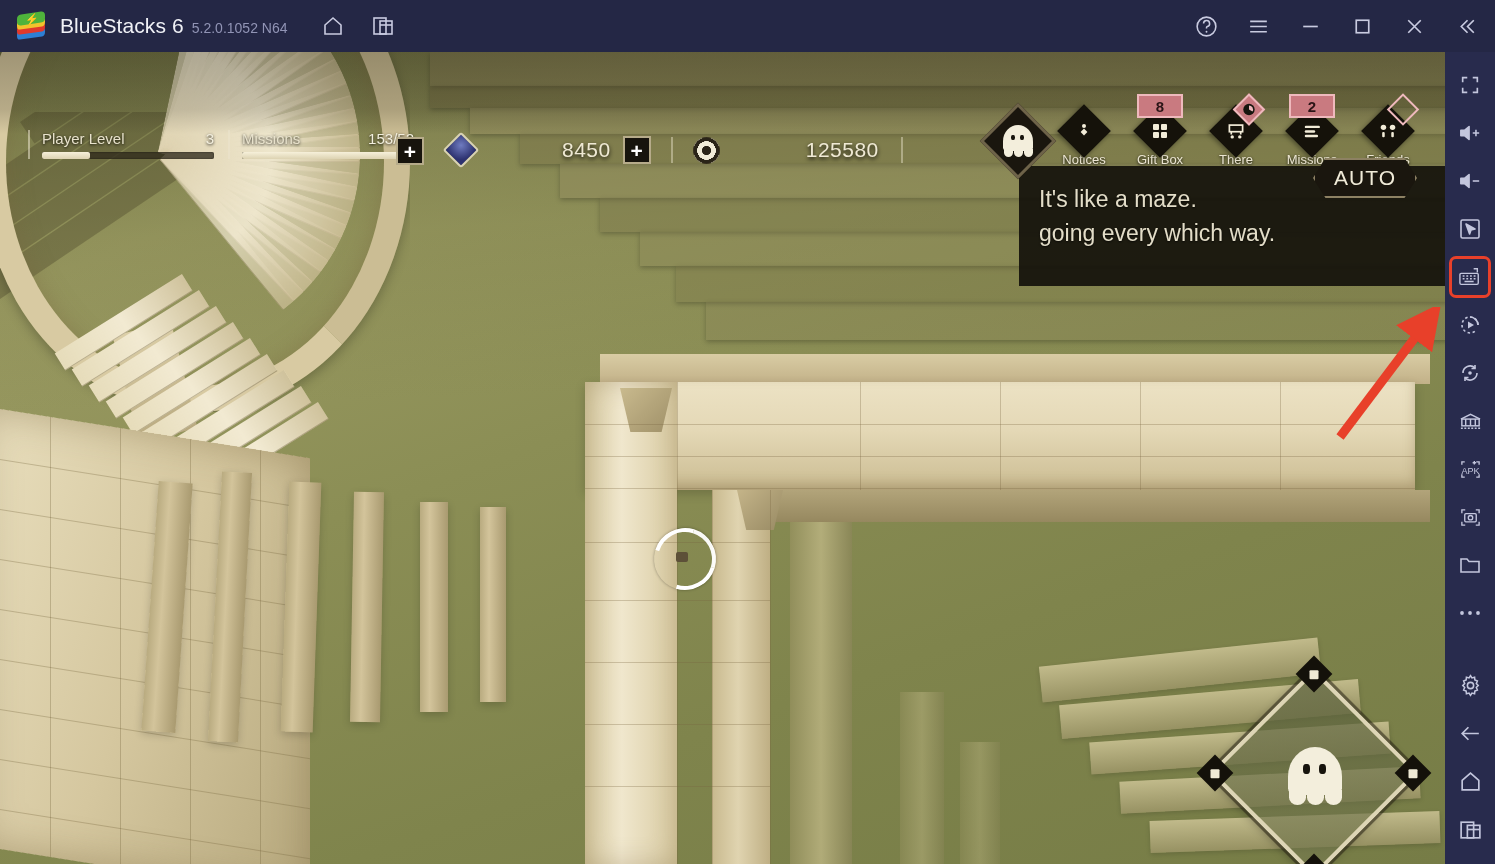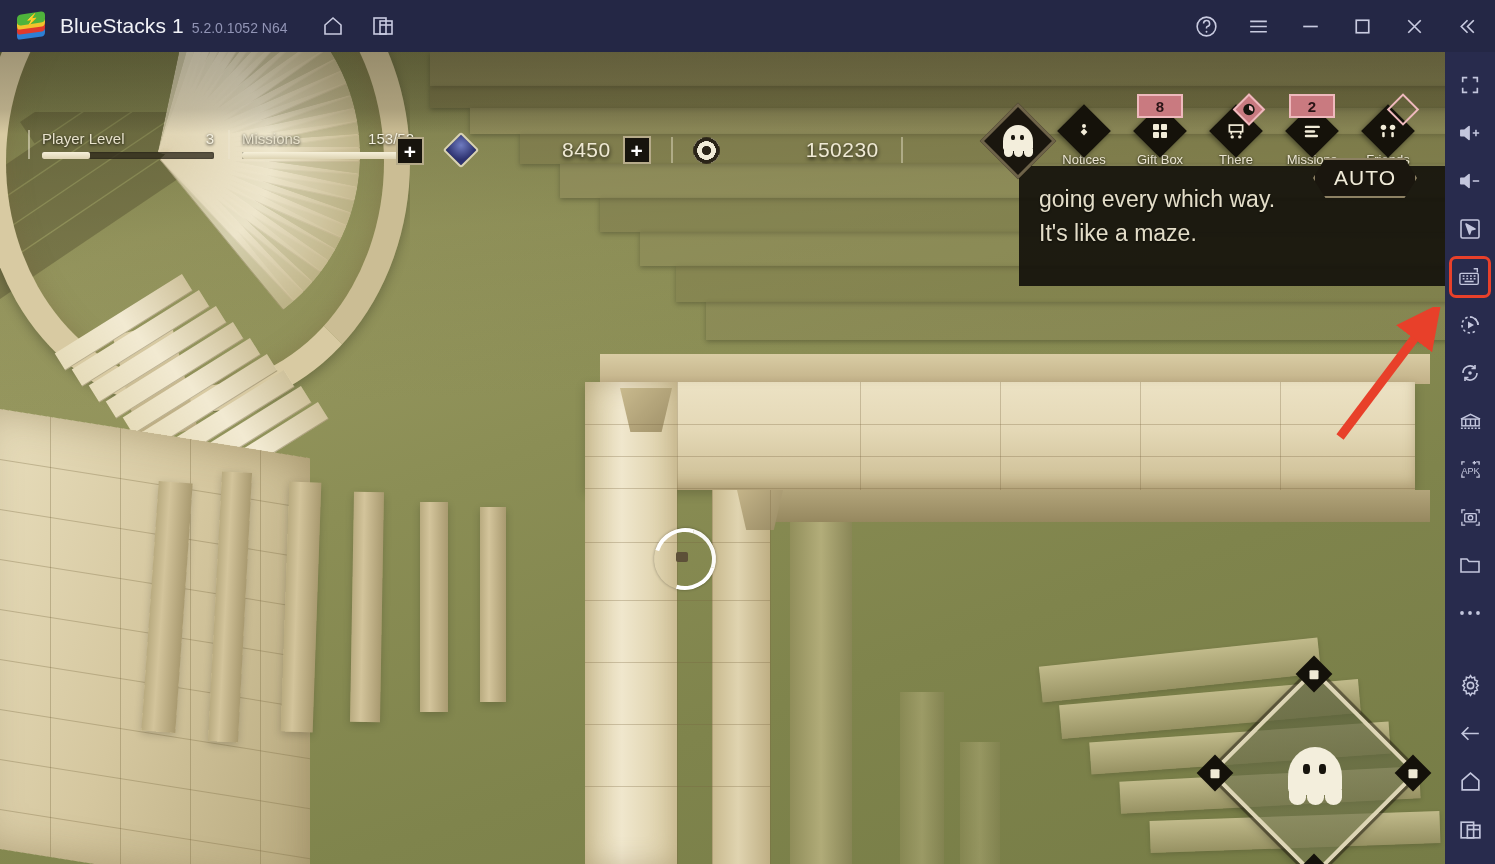--- a/index.html
+++ b/index.html
@@ -318,21 +318,21 @@
 
   <div id="titlebar">
     <div id="bs-logo">
       <div class="layer l-blue"></div>
       <div class="layer l-red"></div>
       <div class="layer l-yellow"></div>
       <div class="layer l-green"></div>
       <div class="bolt">⚡</div>
     </div>
     <div id="title-text">
-      <span id="title-name">BlueStacks 1</span>
+      <span id="title-name">BlueStacks 6</span>
       <span id="title-version">5.2.0.1052 N64</span>
     </div>
 
     <div id="tb-left-icons">
       <div class="tb-icon">
         <svg width="24" height="24" viewBox="0 0 24 24" fill="none" stroke="currentColor" stroke-width="1.6">
           <path d="M4 11 L12 4 L20 11 V20 H4 Z"></path>
         </svg>
       </div>
       <div class="tb-icon">
@@ -533,21 +533,21 @@
 
     <div id="currency-row">
       <div class="cur-item">
         <div class="gem-icon"></div>
         <span class="cur-value" style="margin-left:88px;">8450</span>
         <div class="plus-btn" style="margin-left:12px;">+</div>
       </div>
       <div class="cur-divider" style="margin:0 20px;"></div>
       <div class="cur-item">
         <div class="coin-icon"></div>
-        <span class="cur-value" style="margin-left:86px;">150230</span>
+        <span class="cur-value" style="margin-left:86px;">125580</span>
       </div>
       <div class="cur-divider" style="margin-left:22px;"></div>
     </div>
 
     <div id="menu-row">
 
       <div class="menu-btn">
         <div class="menu-diamond">
           <svg width="16" height="16" viewBox="0 0 16 16" fill="#f2ecd8">
             <circle cx="8" cy="3" r="2"></circle>
@@ -626,22 +626,22 @@
               </div>
             <div class="ghost-eye" style="left:27%"></div>
             <div class="ghost-eye" style="left:58%"></div>
           </div>
         </div>
       </div>
       <div id="auto-btn">
         <span id="auto-label">AUTO</span>
       </div>
       <div id="dialogue-box">
+        <div class="dlg-line">It's like a maze.</div>
         <div class="dlg-line">going every which way.</div>
-        <div class="dlg-line">It's like a maze.</div>
       </div>
     </div>
 
     <div id="reticle"></div>
     <div id="reticle-dot"></div>
 
     <div id="char-frame">
       <div class="corner-dia" style="left:-13px; top:-13px;"></div>
       <div class="corner-dia" style="right:-13px; top:-13px;"></div>
       <div class="corner-dia" style="left:-13px; bottom:-13px;"></div>

